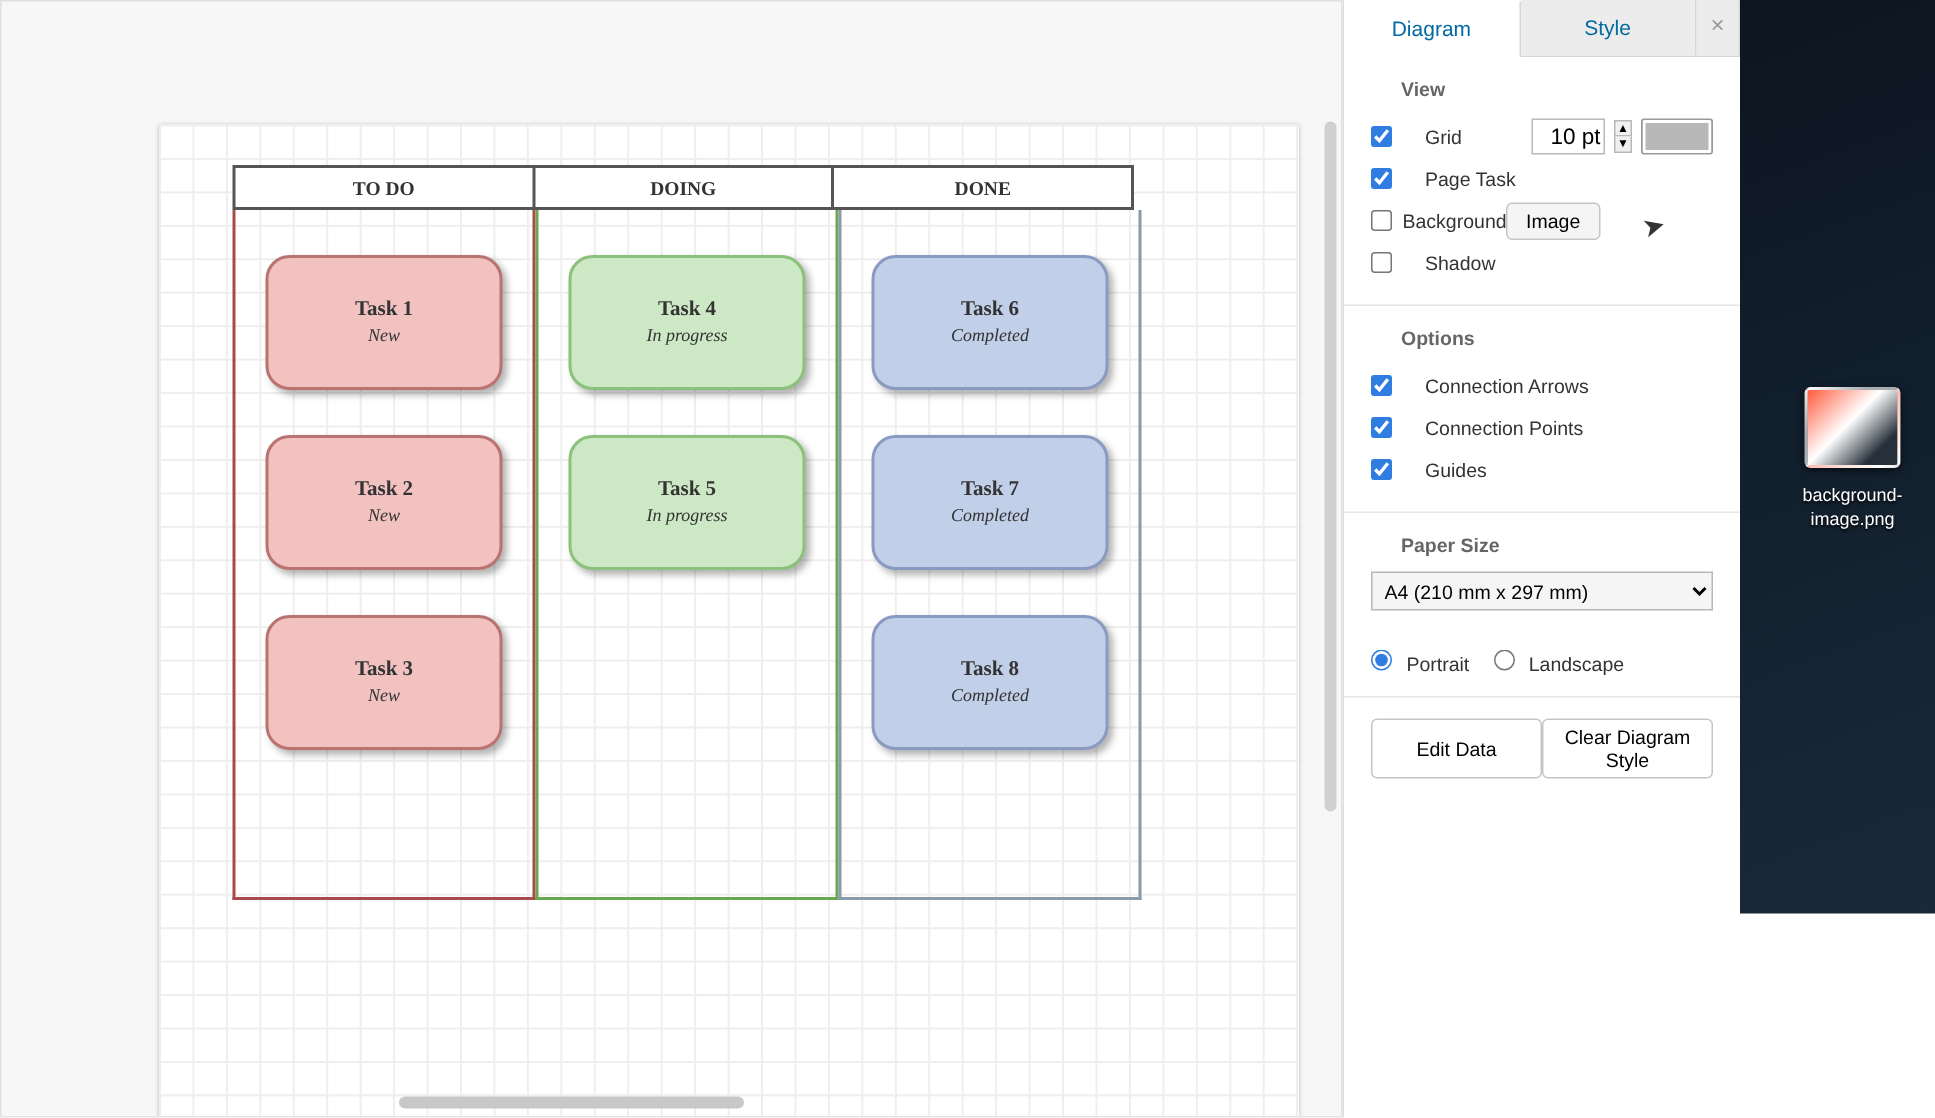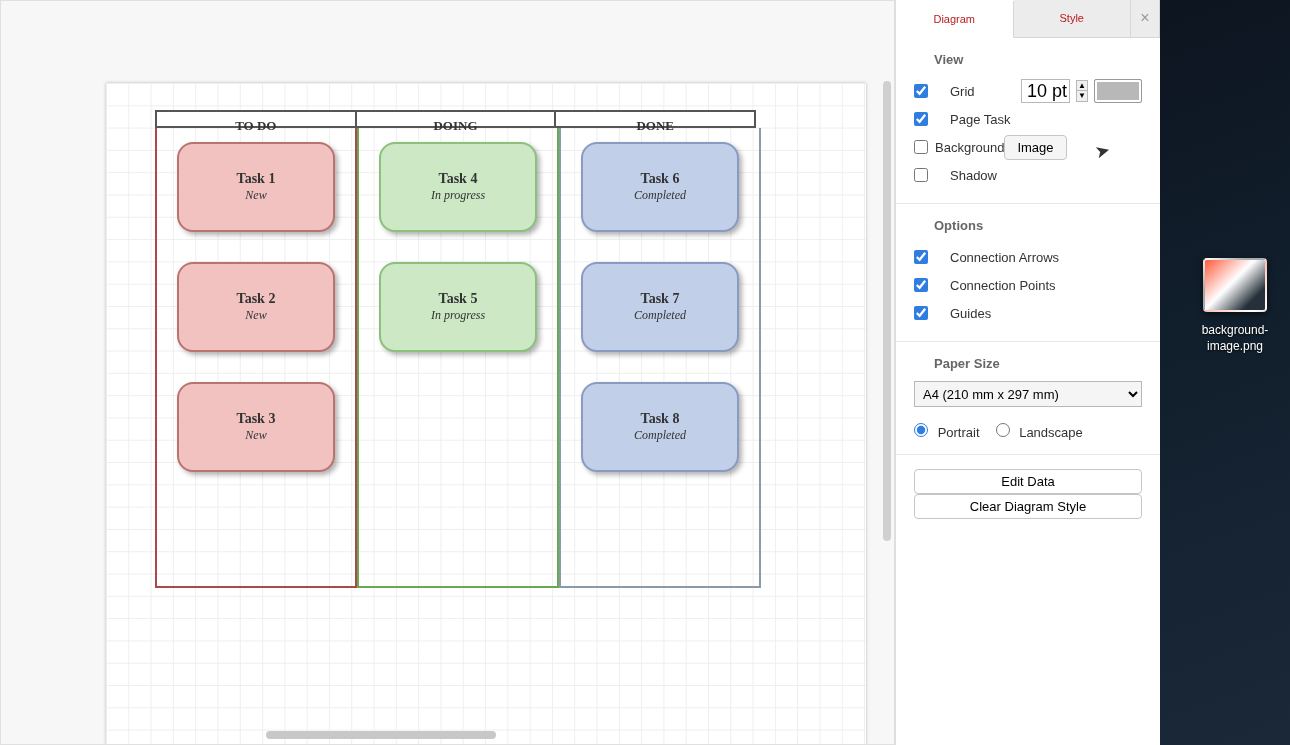--- a/index.html
+++ b/index.html
@@ -20,25 +20,25 @@
     left:105px; top:82px;
     width:760px; height:662px;
     background:#fff;
     box-shadow:0 0 3px rgba(0,0,0,0.25);
     background-image:
       linear-gradient(to right, #eee 1px, transparent 1px),
       linear-gradient(to bottom, #eee 1px, transparent 1px);
     background-size:22.3px 22.3px;
   }
   .kanban { position:absolute; left:49px; top:27px; width:601px; }
-  .kanban-header { display:flex; border:2px solid #555; height:18px; box-sizing:border-box; background:#fff; }
+  .kanban-header { display:flex; border:2px solid #555; height:30px; box-sizing:border-box; background:#fff; }
   .kanban-header > div { flex:1; text-align:center; line-height:28px; font-weight:bold; font-size:13px; font-family:Georgia, "Times New Roman", serif; }
   .kanban-header > div + div { border-left:2px solid #555; }
   .kanban-cols { display:flex; height:460px; }
-  .kanban-col { flex:1; border:2px solid; border-top:none; box-sizing:border-box; padding:14px 20px 10px 20px; display:flex; flex-direction:column; gap:30px; }
+  .kanban-col { flex:1; border:2px solid; border-top:none; box-sizing:border-box; padding:30px 20px 10px 20px; display:flex; flex-direction:column; gap:30px; }
   .col-todo  { border-color:#a94a4a; }
   .col-doing { border-color:#6aa84f; }
   .col-done  { border-color:#8a9aa8; }
   .card {
     width:158px; height:90px;
     border-radius:16px;
     box-sizing:border-box;
     display:flex; flex-direction:column; align-items:center; justify-content:center;
     font-family:Georgia, "Times New Roman", serif;
     box-shadow:3px 3px 5px rgba(0,0,0,0.3);
@@ -50,48 +50,48 @@
   .card-done  { background:#c2cfe8; border:2px solid #8a9bc1; }
 
   .vscroll-track { position:absolute; right:0; top:0; width:14px; height:100%; background:transparent; }
   .vscroll-thumb { position:absolute; right:3px; top:80px; width:8px; height:460px; background:#d0d0d0; border-radius:4px; }
   .hscroll-track { position:absolute; left:0; bottom:2px; width:100%; height:14px; background:transparent; }
   .hscroll-thumb { position:absolute; bottom:3px; left:265px; width:230px; height:8px; background:#c8c8c8; border-radius:4px; }
 
   
   .panel { width:265px; height:745px; border-left:1px solid #ddd; box-sizing:border-box; display:flex; flex-direction:column; background:#fff; }
   .tabs { display:flex; height:37px; border-bottom:1px solid #d6d6d6; }
-  .tab { flex:1; text-align:center; line-height:36px; font-size:11px; color:#b91c1c; background:#ececec; border-right:1px solid #d6d6d6; cursor:pointer; }
+  .tab { flex:1; text-align:center; line-height:36px; font-size:14px; color:#0369a1; background:#ececec; border-right:1px solid #d6d6d6; cursor:pointer; }
   .tab.active { background:#fff; font-weight:500; border-bottom:1px solid #fff; position:relative; top:1px; }
   .tab.close { flex:0 0 28px; background:#ececec; color:#999; font-size:16px; }
   .section { padding:14px 18px 14px 18px; border-bottom:1px solid #e6e6e6; }
   .section-title { font-weight:600; color:#666; margin-bottom:10px; font-size:13px;margin-left:20px; }
   .row { display:flex; align-items:center; min-height:28px; }
   .row label { display:flex; align-items:center; gap:22px; cursor:pointer; }
   input[type=checkbox], input[type=radio] { accent-color:#2f7de1; width:14px; height:14px; margin:0; }
   .grid-row { display:flex; align-items:center; justify-content:space-between; }
   .grid-controls { display:flex; align-items:center; gap:6px; }
   .pt-input {
-    width:42px; height:22px; border:1px solid #b8b8b8; font-size:18px;
+    width:42px; height:22px; border:1px solid #b8b8b8; font-size:15px;
     padding:0 2px 0 3px; text-align:right; box-sizing:content-box;
   }
   .spinner { display:flex; flex-direction:column; }
   .spinner button { width:12px; height:11px; line-height:8px; font-size:8px; border:1px solid #b8b8b8; background:#f0f0f0; padding:0; cursor:pointer; }
   .spinner button + button { border-top:none; }
   .color-swatch { width:46px; height:22px; border:1px solid #999; border-radius:2px; box-shadow:inset 0 0 0 2px #fff; background:#b8b8b8; cursor:pointer; }
   .btn { border:1px solid #c5c5c5; background:#f5f5f5; border-radius:4px; padding:4px 12px; font-size:13px; cursor:pointer; }
   .dropdown { width:100%; height:26px; border:1px solid #b8b8b8; background:#f5f5f5; font-size:13px; padding:0 4px; box-sizing:border-box; }
-  .orient-row { display:flex; gap:16px; margin-top:16px; }
-  .wide-btns { display:flex; flex-direction:column; gap:0; padding:14px 18px; }
+  .orient-row { display:flex; gap:16px; margin-top:26px; }
+  .wide-btns { display:flex; gap:0; padding:14px 18px; }
   .wide-btns .btn { width:100%; text-align:center; background:#fff; }
   .bg-row { display:flex; align-items:center; justify-content:flex-start; }
   .bg-left { display:flex; align-items:center; gap:7px; }
 
   
-  .desktop { width:130px; height:745px; background:linear-gradient(160deg,#0d1520 0%, #12202e 50%, #1a2838 100%); position:relative; }
+  .desktop { width:130px; height:609px; background:linear-gradient(160deg,#0d1520 0%, #12202e 50%, #1a2838 100%); position:relative; }
   .desktop-icon { position:absolute; top:258px; left:35px; text-align:center; width:80px; color:#fff; font-size:12px; }
   .thumb { width:60px; height:50px; margin:0 auto 10px auto; border:2px solid rgba(255,255,255,0.6); border-radius:4px; background:linear-gradient(135deg,#ff5a3c 0%, #ffffff 45%, #25303a 80%); box-shadow:0 2px 6px rgba(0,0,0,0.6); }
   .desktop-icon span { display:block; text-shadow:0 1px 2px #000; line-height:1.35; }
 
   .cursor { position:absolute; top:140px; right:180px; font-size:18px; transform:rotate(-15deg); pointer-events:none; }
 </style>
 </head>
 <body>
 
 <div class="canvas-area">

